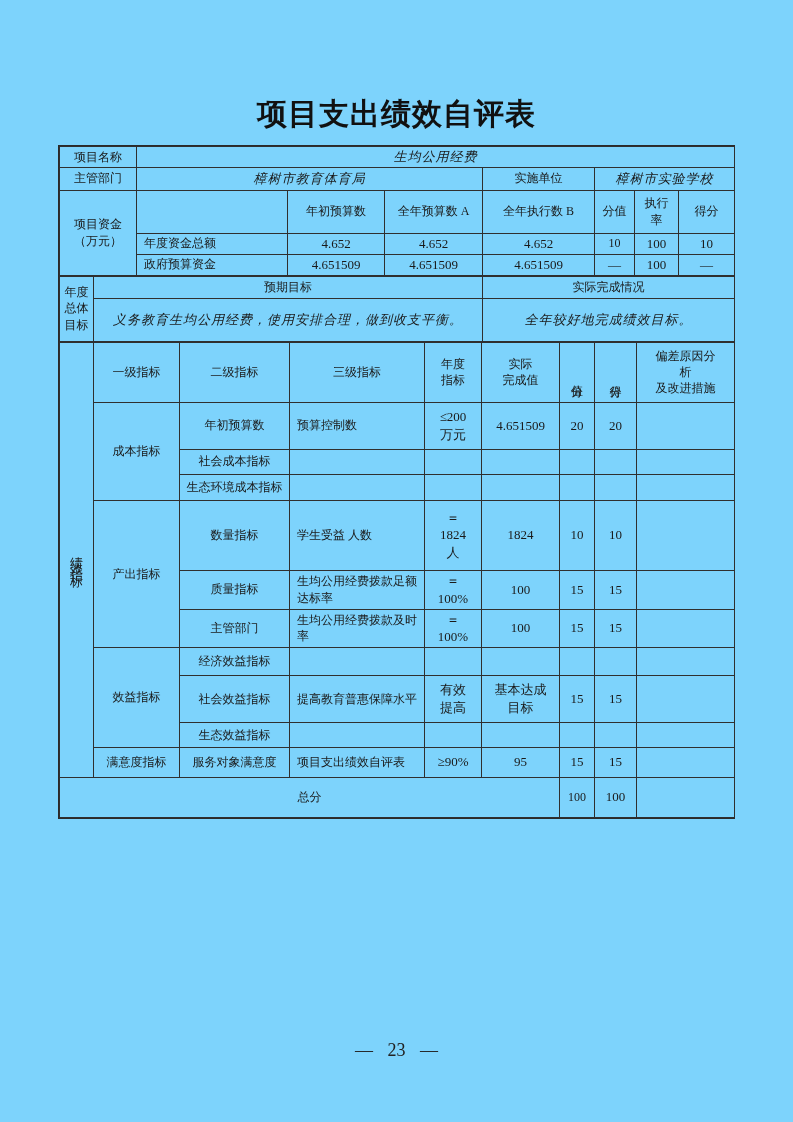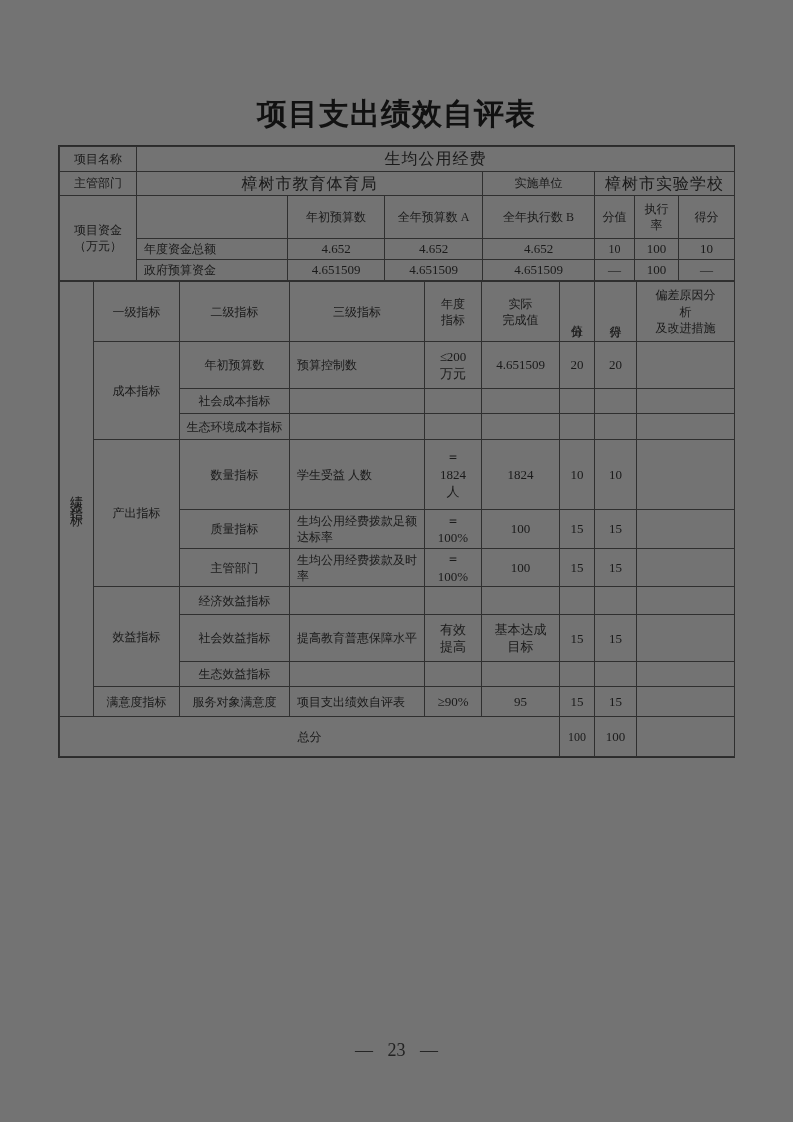--- a/index.html
+++ b/index.html
@@ -2,21 +2,21 @@
 <html><head>
 <meta charset="utf-8">
 <style>
   * { box-sizing: border-box; margin: 0; padding: 0; }
   html, body { background: #888; }
   .page {
     position: relative;
     width: 793px;
     height: 1122px;
     margin: 0 auto;
-    background: #737373;
+    background: #7dd3fc;
     font-family: "Liberation Serif", "DejaVu Serif", serif;
     color: #1a1a1a;
     overflow: hidden;
   }
   .doc-title {
     margin-top: 94px;
     text-align: center;
     font-family: "Liberation Sans", "DejaVu Sans", sans-serif;
     font-weight: 700;
     font-size: 30px;
@@ -43,21 +43,21 @@
     border: 1px solid #2f2f2f;
     text-align: center;
     vertical-align: middle;
     font-size: 12px;
     line-height: 1.35;
     padding: 1px 3px;
     white-space: pre-line;
     overflow: hidden;
   }
   td.left { text-align: left; padding-left: 7px; }
-  td.lg { font-size: 16px; letter-spacing: 1px; }
+  td.lg { font-size: 13px; letter-spacing: 1px; font-style: italic; }
   td.val { font-size: 13px; font-family: Liberation Serif, serif; }
   .vert {
     writing-mode: vertical-rl;
     text-orientation: upright;
     display: inline-block;
     line-height: 1;
   }
   .vert.spread { letter-spacing: 6px; font-size: 13px; }
   .w2 { display: inline-block; max-width: 2.2em; }
   .w5 { display: inline-block; max-width: 5.3em; }
@@ -129,20 +129,38 @@
         <td class="val">4.651509</td>
         <td class="val">4.651509</td>
         <td class="val">4.651509</td>
         <td class="val">—</td>
         <td class="val">100</td>
         <td class="val">—</td>
       </tr>
     </tbody>
       </table>
 
+    <table>
+      <colgroup>
+        <col style="width:34px">
+          <col style="width:389px">
+          <col style="width:252px">
+      </colgroup>
+      <tbody>
+          <tr style="height:22px">
+        <td rowspan="2"><span class="w2">年度总体目标</span></td>
+        <td>预期目标</td>
+        <td>实际完成情况</td>
+      </tr>
+      <tr style="height:43px">
+        <td class="lg">义务教育生均公用经费，使用安排合理，做到收支平衡。</td>
+        <td class="lg">全年较好地完成绩效目标。</td>
+      </tr>
+    </tbody>
+      </table>
 
     <table>
       <colgroup>
         <col style="width:34px">
           <col style="width:86px">
           <col style="width:110px">
           <col style="width:135px">
         <col style="width:57px">
           <col style="width:78px">
           <col style="width:35px">

